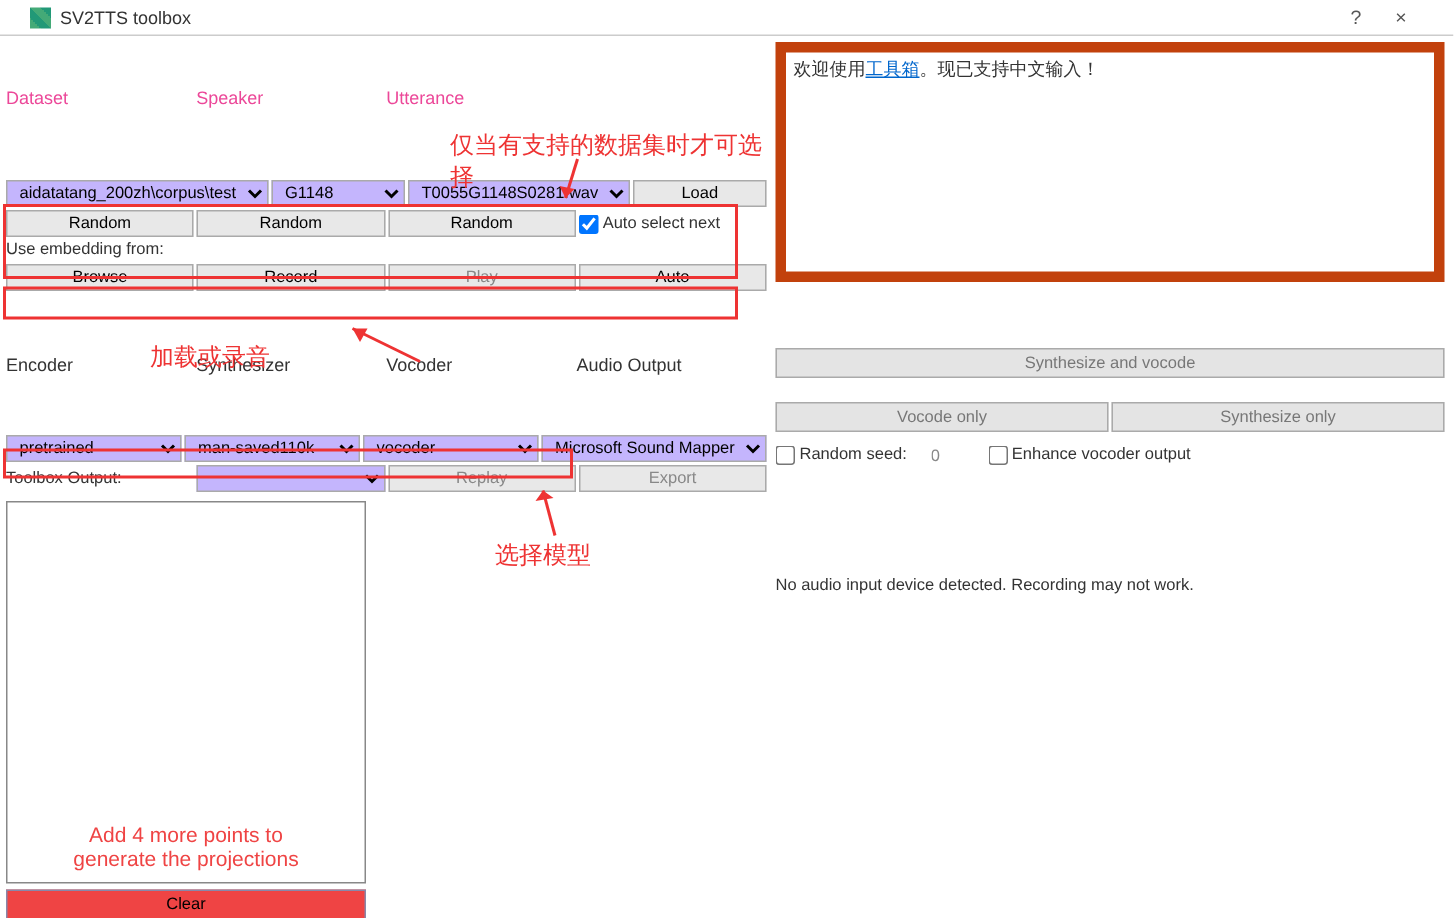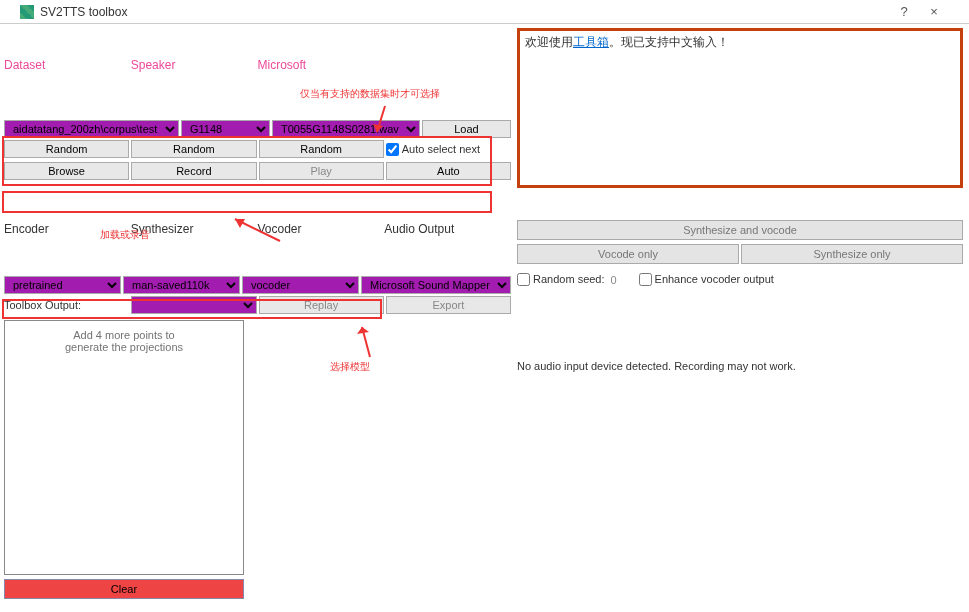--- a/index.html
+++ b/index.html
@@ -9,44 +9,44 @@
     .titlebar .title { flex: 1; }
     .titlebar .winbtn { width: 30px; text-align: center; font-size: 13px; color: #555; cursor: default; }
     .content { display: flex; height: calc(100% - 24px); }
     .left { width: 515px; position: relative; padding: 4px 4px 4px 4px; }
     .right { flex: 1; padding: 4px 6px 4px 2px; display: flex; flex-direction: column; }
     .headers-row { display: flex; margin-top: 30px; }
     .headers-row .hdr { flex: 1; font-size: 12px; color: #ec4899; }
     .hdr1 { margin-left: 0; }
     .row { display: flex; gap: 2px; }
     select, button, input[type=text] { height: 18px; font-size: 11px; border: 1px solid #aaa; background: #f0f0f0; padding: 0 4px; }
-    select { background: #a21caf; }
+    select { background: #c4b5fd; }
     button { background: #e8e8e8; cursor: default; }
     button.gray { color: #888; }
     button.wide { width: 100%; }
     .cell { flex: 1; }
     .load-area { margin-top: 48px; }
     .redbox1 { position: absolute; border: 2px solid #e33; left: 2px; top: 112px; width: 490px; height: 50px; pointer-events: none; }
     .redbox2 { position: absolute; border: 2px solid #e33; left: 2px; top: 167px; width: 490px; height: 22px; pointer-events: none; }
     .redbox3 { position: absolute; border: 2px solid #e33; left: 2px; top: 275px; width: 380px; height: 20px; pointer-events: none; }
-    .anno { position: absolute; color: #e33; font-size: 10px; font-weight: 500; pointer-events: none; }
+    .anno { position: absolute; color: #e33; font-size: 16px; font-weight: 500; pointer-events: none; }
     .anno-arrow { position: absolute; pointer-events: none; }
     .anno-arrow svg { overflow: visible; }
     .checkbox-wrap { display: flex; align-items: center; gap: 3px; height: 18px; }
     .checkbox-wrap input { margin: 0; }
     .use-embed { margin-top: 2px; font-size: 11px; }
     .engines-hdr { display: flex; margin-top: 42px; }
     .engines-hdr .hdr { flex: 1; font-size: 12px; }
-    .outbox { border: 1px solid #888; width: 240px; height: 255px; margin-top: 6px; display: flex; align-items: flex-start; justify-content: center; text-align: center; font-size: 11px; color: #737373; padding: 8px; }
+    .outbox { border: 1px solid #888; width: 240px; height: 255px; margin-top: 6px; display: flex; align-items: flex-end; justify-content: center; text-align: center; font-size: 14px; color: #ef4444; padding: 8px; }
     .clearbtn { width: 240px; height: 20px; margin-top: 4px; background: #ef4444; border: 1px solid #88a; }
-    .log { border: 3px solid #c2410c; height: 160px; padding: 3px 5px; font-size: 12px; overflow: hidden; }
+    .log { border: 7px solid #c2410c; height: 160px; padding: 3px 5px; font-size: 12px; overflow: hidden; }
     .log a { color: #06c; text-decoration: underline; }
-    .synth-row { display: flex; gap: 2px; margin-top: 4px; }
+    .synth-row { display: flex; gap: 2px; margin-top: 16px; }
     .synth-row button { flex: 1; height: 20px; background: #e4e4e4; color: #777; }
-    .synth-opts { display: flex; gap: 2px; margin-top: 6px; font-size: 11px; align-items: flex-end; }
+    .synth-opts { display: flex; gap: 12px; margin-top: 6px; font-size: 11px; align-items: flex-end; }
     .synth-opts input[type=text] { width: 30px; height: 16px; background: #fff; border: none; }
     .status-msg { margin-top: 72px; font-size: 11px; color: #333; }
     .sel-combo { display: flex; }
     .sel-combo select { flex: 1; }
   </style>
 </head>
 <body>
 
 <div class="titlebar">
   <span class="icon"></span>
@@ -54,21 +54,21 @@
   <span class="winbtn">?</span>
   <span class="winbtn">×</span>
 </div>
 
 <div class="content">
   <div class="left">
 
     <div class="headers-row">
       <div class="hdr hdr1">Dataset</div>
       <div class="hdr">Speaker</div>
-      <div class="hdr">Microsoft</div>
+      <div class="hdr">Utterance</div>
       <div class="hdr"></div>
     </div>
 
     <div class="load-area">
       <div class="row">
         <div class="cell sel-combo">
             <select><option>aidatatang_200zh\corpus\test</option></select>
           </div>
         <div class="cell sel-combo">
             <select><option>G1148</option></select>
@@ -80,20 +80,21 @@
       </div>
       <div class="row" style="margin-top:2px">
         <div class="cell"><button class="wide">Random</button></div>
         <div class="cell"><button class="wide">Random</button></div>
         <div class="cell"><button class="wide">Random</button></div>
         <div class="cell checkbox-wrap">
           <input type="checkbox" checked="" style="">
           <span>Auto select next</span>
         </div>
       </div>
+      <div class="use-embed">Use embedding from:</div>
       <div class="row" style="margin-top:4px">
         <div class="cell"><button class="wide">Browse</button></div>
         <div class="cell"><button class="wide">Record</button></div>
         <div class="cell"><button class="wide gray">Play</button></div>
         <div class="cell"><button class="wide">Auto</button></div>
       </div>
     </div>
 
     <div class="engines-hdr">
       <div class="hdr">Encoder</div>

